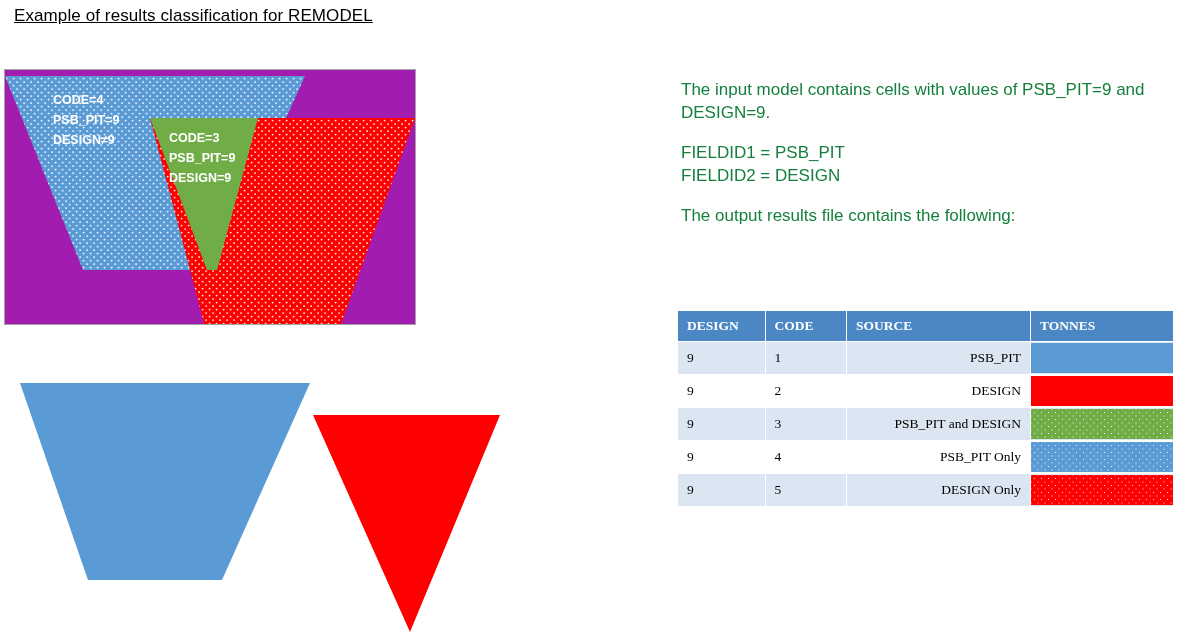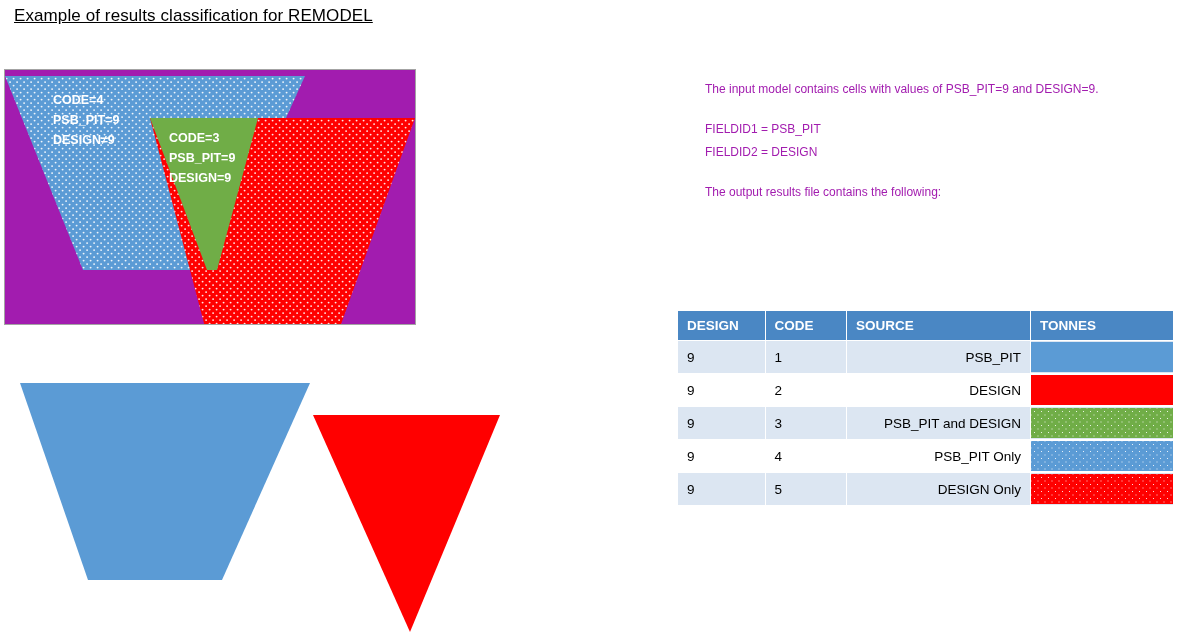--- a/index.html
+++ b/index.html
@@ -60,40 +60,40 @@
     width: 560px;
     height: 262px;
   }
 
   
   #right-text {
     position: absolute;
     left: 681px;
     top: 78px;
     width: 490px;
-    font-size: 12px;
+    font-size: 17px;
     line-height: 23px;
-    color: #a21caf;
-    margin-left: 24px;
+    color: #15803d;
   }
   #right-text p {
     margin: 0 0 17px 0;
   }
   #right-text p.tight {
     margin: 0;
   }
 
   
   #results-table {
     position: absolute;
     left: 677px;
     top: 310px;
     width: 497px;
     border-collapse: collapse;
     font-size: 13.5px;
+    font-family: Liberation Serif, serif;
   }
   #results-table th {
     background: #4a87c4;
     color: #ffffff;
     font-weight: bold;
     text-align: left;
     padding: 7px 9px;
     font-size: 13.5px;
     border: 1px solid #ffffff;
   }

